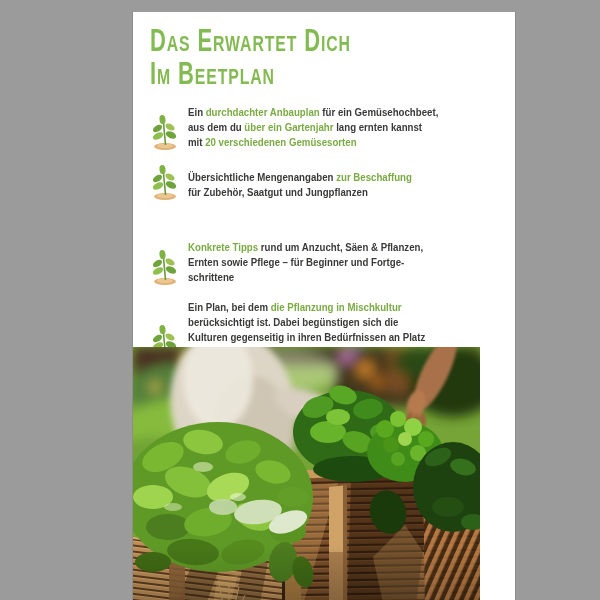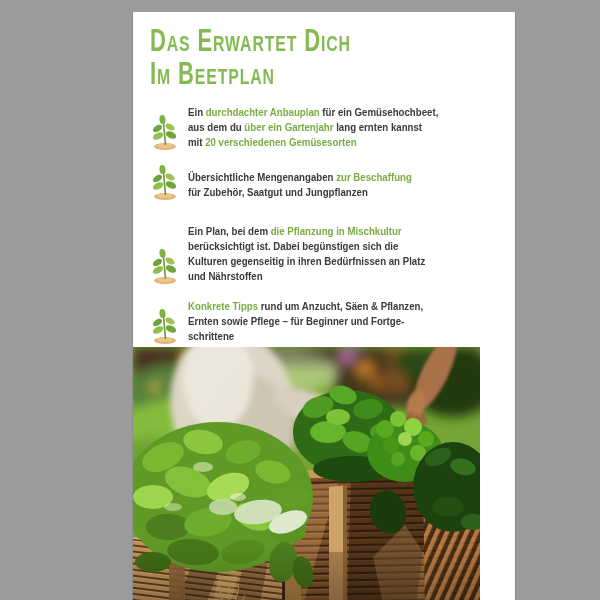--- a/index.html
+++ b/index.html
@@ -23,21 +23,21 @@
     letter-spacing:1px;
     white-space:nowrap;
     transform:scale(0.88,1.22);
     transform-origin:left top;
   }
   .features{
     position:absolute;left:17px;top:92px;width:316px;
     display:flex;flex-direction:column;
   }
   .feature{display:flex;align-items:flex-end;margin-bottom:14px;}
-  .feature:nth-child(2){margin-bottom:23px;}
+  .feature:nth-child(2){margin-bottom:39px;}
   .feature .icon-wrap{flex:0 0 30px;width:30px;height:36px;margin-right:8px;}
   .feature-text{
     font-size:11.5px;line-height:15px;font-weight:700;
     color:var(--text-dark,#3a3a38);
     white-space:nowrap;
     transform:scaleX(0.84);
     transform-origin:left top;
     padding-top:1px;
   }
   .feature-text .green{color:var(--green-accent,#7aab43);}
@@ -95,37 +95,37 @@
         <ellipse cx="15" cy="32.5" rx="11" ry="3.5" fill="#dfb277"></ellipse>
         <ellipse cx="15" cy="31.8" rx="8" ry="2.4" fill="#ecc68f"></ellipse>
         <path d="M15.5,31 C15,24 14,16 13.5,8" stroke="#6a9a3a" stroke-width="1.6" fill="none"></path>
         <ellipse cx="8" cy="22" rx="5.5" ry="3.2" fill="#8fbf4d" transform="rotate(-28 8 22)"></ellipse>
         <ellipse cx="21" cy="21" rx="5.5" ry="3.2" fill="#6fa43c" transform="rotate(24 21 21)"></ellipse>
         <ellipse cx="7.5" cy="14.5" rx="5" ry="3" fill="#6fa43c" transform="rotate(-32 7.5 14.5)"></ellipse>
         <ellipse cx="20" cy="13" rx="5" ry="3" fill="#9dc153" transform="rotate(30 20 13)"></ellipse>
         <ellipse cx="12.5" cy="5.5" rx="3" ry="4.6" fill="#7fb244" transform="rotate(-8 12.5 5.5)"></ellipse>
       </svg>
     </span>
+    <div class="feature-text"><span class="green">Konkrete Tipps</span><span> rund um Anzucht, Säen &amp; Pflanzen,</span><br><span>Ernten sowie Pflege – für Beginner und Fortge-</span><br><span>schrittene</span></div>
+  </div>
+
+  <div class="feature">
+    <span class="icon-wrap">
+      <svg viewBox="0 0 30 36" width="30" height="36">
+        <ellipse cx="15" cy="32.5" rx="11" ry="3.5" fill="#dfb277"></ellipse>
+        <ellipse cx="15" cy="31.8" rx="8" ry="2.4" fill="#ecc68f"></ellipse>
+        <path d="M15.5,31 C15,24 14,16 13.5,8" stroke="#6a9a3a" stroke-width="1.6" fill="none"></path>
+        <ellipse cx="8" cy="22" rx="5.5" ry="3.2" fill="#8fbf4d" transform="rotate(-28 8 22)"></ellipse>
+        <ellipse cx="21" cy="21" rx="5.5" ry="3.2" fill="#6fa43c" transform="rotate(24 21 21)"></ellipse>
+        <ellipse cx="7.5" cy="14.5" rx="5" ry="3" fill="#6fa43c" transform="rotate(-32 7.5 14.5)"></ellipse>
+        <ellipse cx="20" cy="13" rx="5" ry="3" fill="#9dc153" transform="rotate(30 20 13)"></ellipse>
+        <ellipse cx="12.5" cy="5.5" rx="3" ry="4.6" fill="#7fb244" transform="rotate(-8 12.5 5.5)"></ellipse>
+      </svg>
+    </span>
     <div class="feature-text"><span>Ein Plan, bei dem </span><span class="green">die Pflanzung in Mischkultur</span><br><span>berücksichtigt ist. Dabei begünstigen sich die</span><br><span>Kulturen gegenseitig in ihren Bedürfnissen an Platz</span><br><span>und Nährstoffen</span></div>
-  </div>
-
-  <div class="feature">
-    <span class="icon-wrap">
-      <svg viewBox="0 0 30 36" width="30" height="36">
-        <ellipse cx="15" cy="32.5" rx="11" ry="3.5" fill="#dfb277"></ellipse>
-        <ellipse cx="15" cy="31.8" rx="8" ry="2.4" fill="#ecc68f"></ellipse>
-        <path d="M15.5,31 C15,24 14,16 13.5,8" stroke="#6a9a3a" stroke-width="1.6" fill="none"></path>
-        <ellipse cx="8" cy="22" rx="5.5" ry="3.2" fill="#8fbf4d" transform="rotate(-28 8 22)"></ellipse>
-        <ellipse cx="21" cy="21" rx="5.5" ry="3.2" fill="#6fa43c" transform="rotate(24 21 21)"></ellipse>
-        <ellipse cx="7.5" cy="14.5" rx="5" ry="3" fill="#6fa43c" transform="rotate(-32 7.5 14.5)"></ellipse>
-        <ellipse cx="20" cy="13" rx="5" ry="3" fill="#9dc153" transform="rotate(30 20 13)"></ellipse>
-        <ellipse cx="12.5" cy="5.5" rx="3" ry="4.6" fill="#7fb244" transform="rotate(-8 12.5 5.5)"></ellipse>
-      </svg>
-    </span>
-    <div class="feature-text"><span class="green">Konkrete Tipps</span><span> rund um Anzucht, Säen &amp; Pflanzen,</span><br><span>Ernten sowie Pflege – für Beginner und Fortge-</span><br><span>schrittene</span></div>
   </div>
 </div>
 
     <svg class="photo" viewBox="0 0 347 265" preserveAspectRatio="none">
       <defs>
         <filter id="f6" x="-30%" y="-30%" width="160%" height="160%">
             <feGaussianBlur stdDeviation="6"></feGaussianBlur>
           </filter>
         <filter id="f3" x="-30%" y="-30%" width="160%" height="160%">
             <feGaussianBlur stdDeviation="3"></feGaussianBlur>

